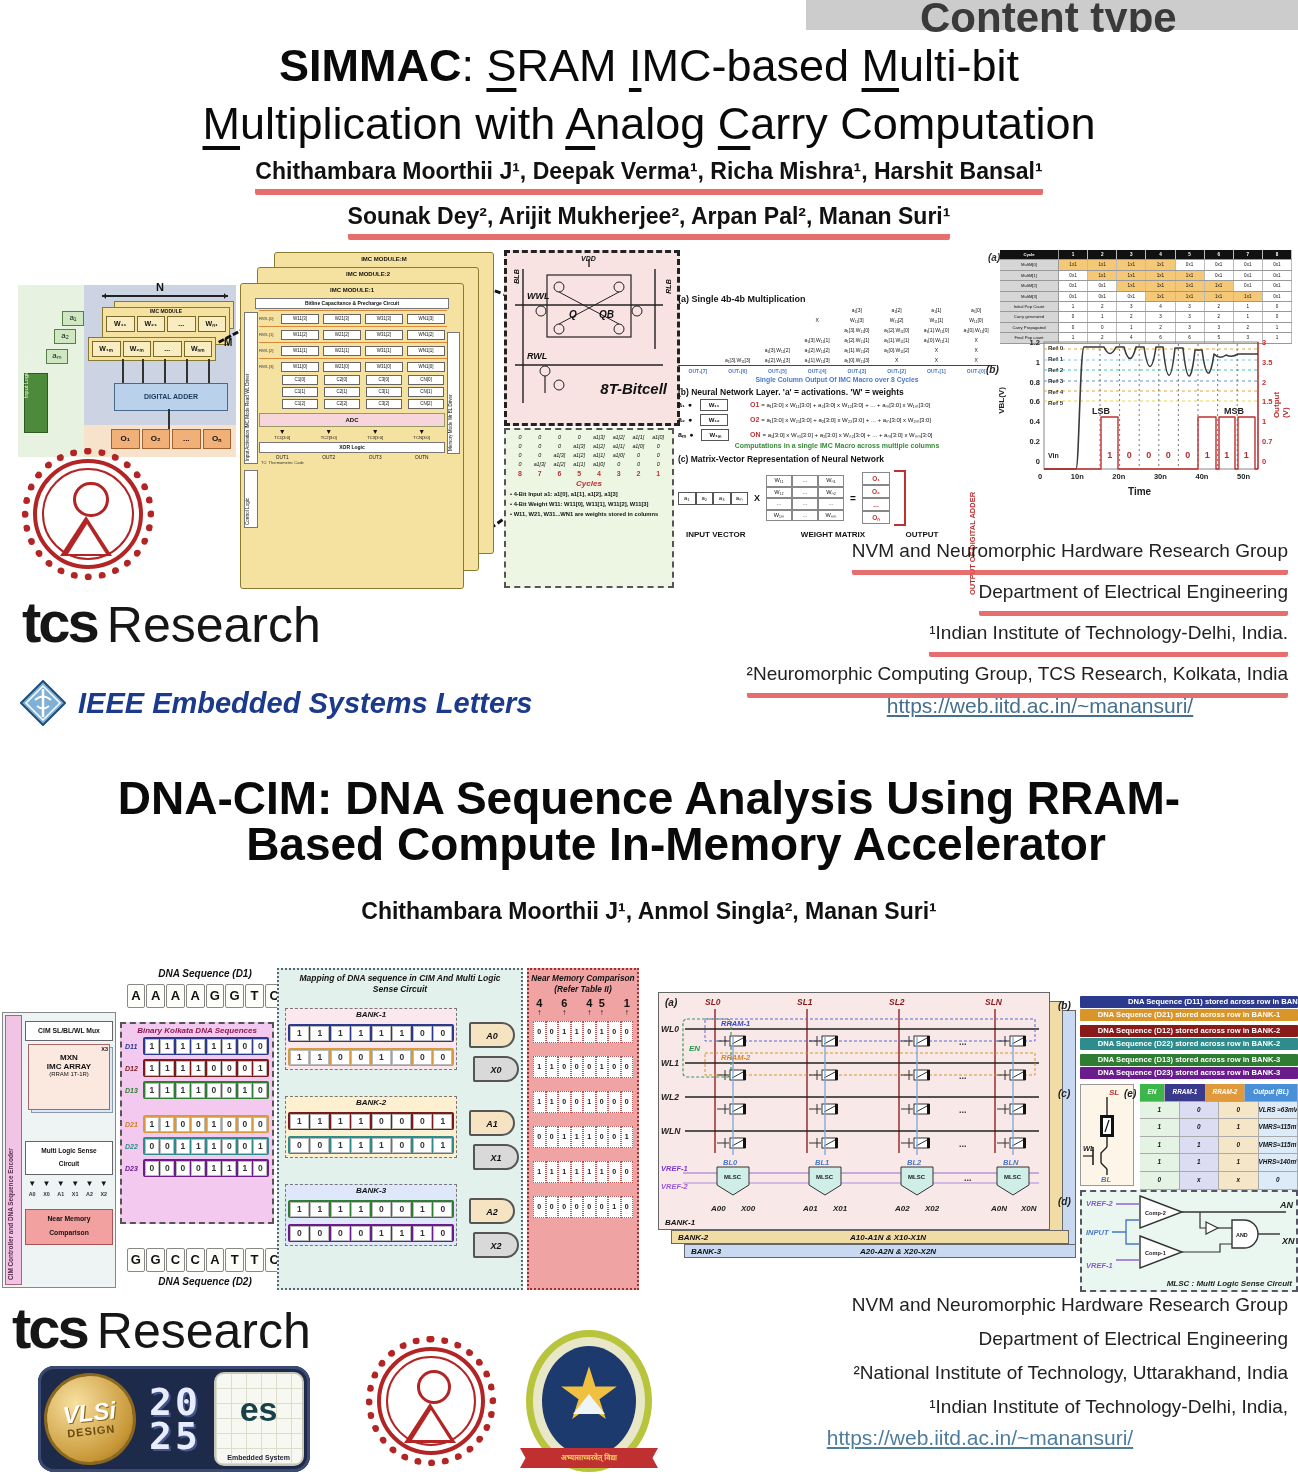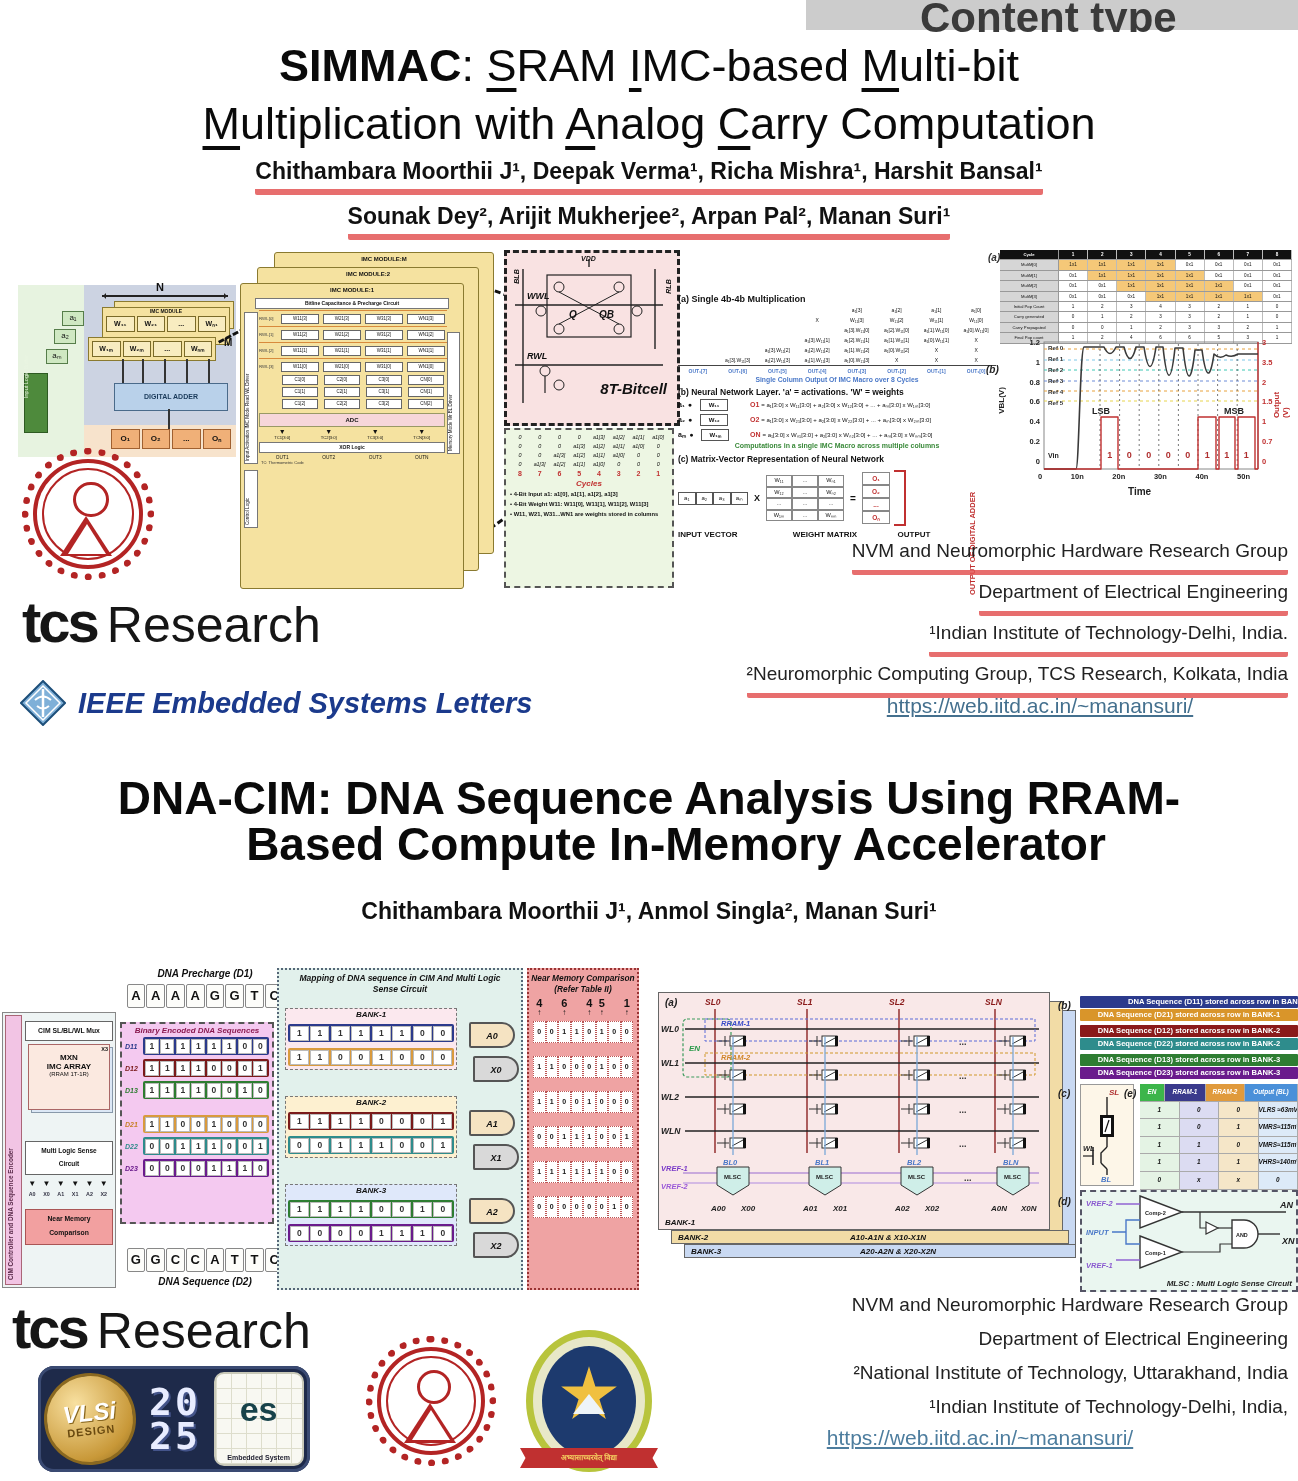--- a/index.html
+++ b/index.html
@@ -607,21 +607,21 @@
     <div style="width:18px;text-align:center;font-weight:700;font-size:10px;">=</div>
     <div class="outcol">
         <span>O₁</span>
         <span>O₂</span>
         <span>...</span>
         <span>Oₙ</span>
       </div>
     <div style="width:10px;height:52px;border:2px solid #c03030;border-left:none;margin-left:4px;"></div>
   </div>
   <div style="display:flex;margin-top:4px;">
-    <div class="pclab" style="width:88px;">INPUT VECTOR</div>
+    <div class="pclab" style="width:88px;margin-left:8px;">INPUT VECTOR</div>
     <div class="pclab" style="width:118px;text-align:center;">WEIGHT MATRIX</div>
     <div class="pclab" style="width:60px;text-align:center;">OUTPUT</div>
   </div>
   <div class="digv" style="right:-28px;bottom:52px;">OUTPUT OF DIGITAL ADDER</div>
 </div>
 
 <span class="ctab-tag" style="left:988px;top:252px;">(a)</span>
 <div class="ctable">
   <div class="ctrow hdr">
     <div class="lbl">Cycle</div>
@@ -874,33 +874,33 @@
       <span>X1</span>
       <span>A2</span>
       <span>X2</span>
     </div>
   <div class="cbox" style="top:196px;height:32px;background:#f2a0a0;border-color:#a55;font-size:6.8px;line-height:14px;padding-top:2px;">
     <div>Near Memory</div>
     <div>Comparison</div>
   </div>
 </div>
 
-<div class="dnalab" style="left:130px;top:968px;width:150px;">DNA Precharge (D1)</div>
+<div class="dnalab" style="left:130px;top:968px;width:150px;">DNA Sequence (D1)</div>
 <div class="dnarow" id="d1row" style="left:126px;top:984px;width:158px;">
     <span>A</span>
     <span>A</span>
     <span>A</span>
     <span>A</span>
     <span>G</span>
     <span>G</span>
     <span>T</span>
     <span>C</span>
   </div>
 <div class="binbox">
-  <div class="bintitle">Binary Encoded DNA Sequences</div>
+  <div class="bintitle">Binary Kolkata DNA Sequences</div>
   <div class="brow">
       <span class="bl lc-d11">D11</span>
       <div class="bitrow cr-d11 cells">
         <span>1</span>
         <span>1</span>
         <span>1</span>
         <span>1</span>
         <span>1</span>
         <span>1</span>
         <span>0</span>

